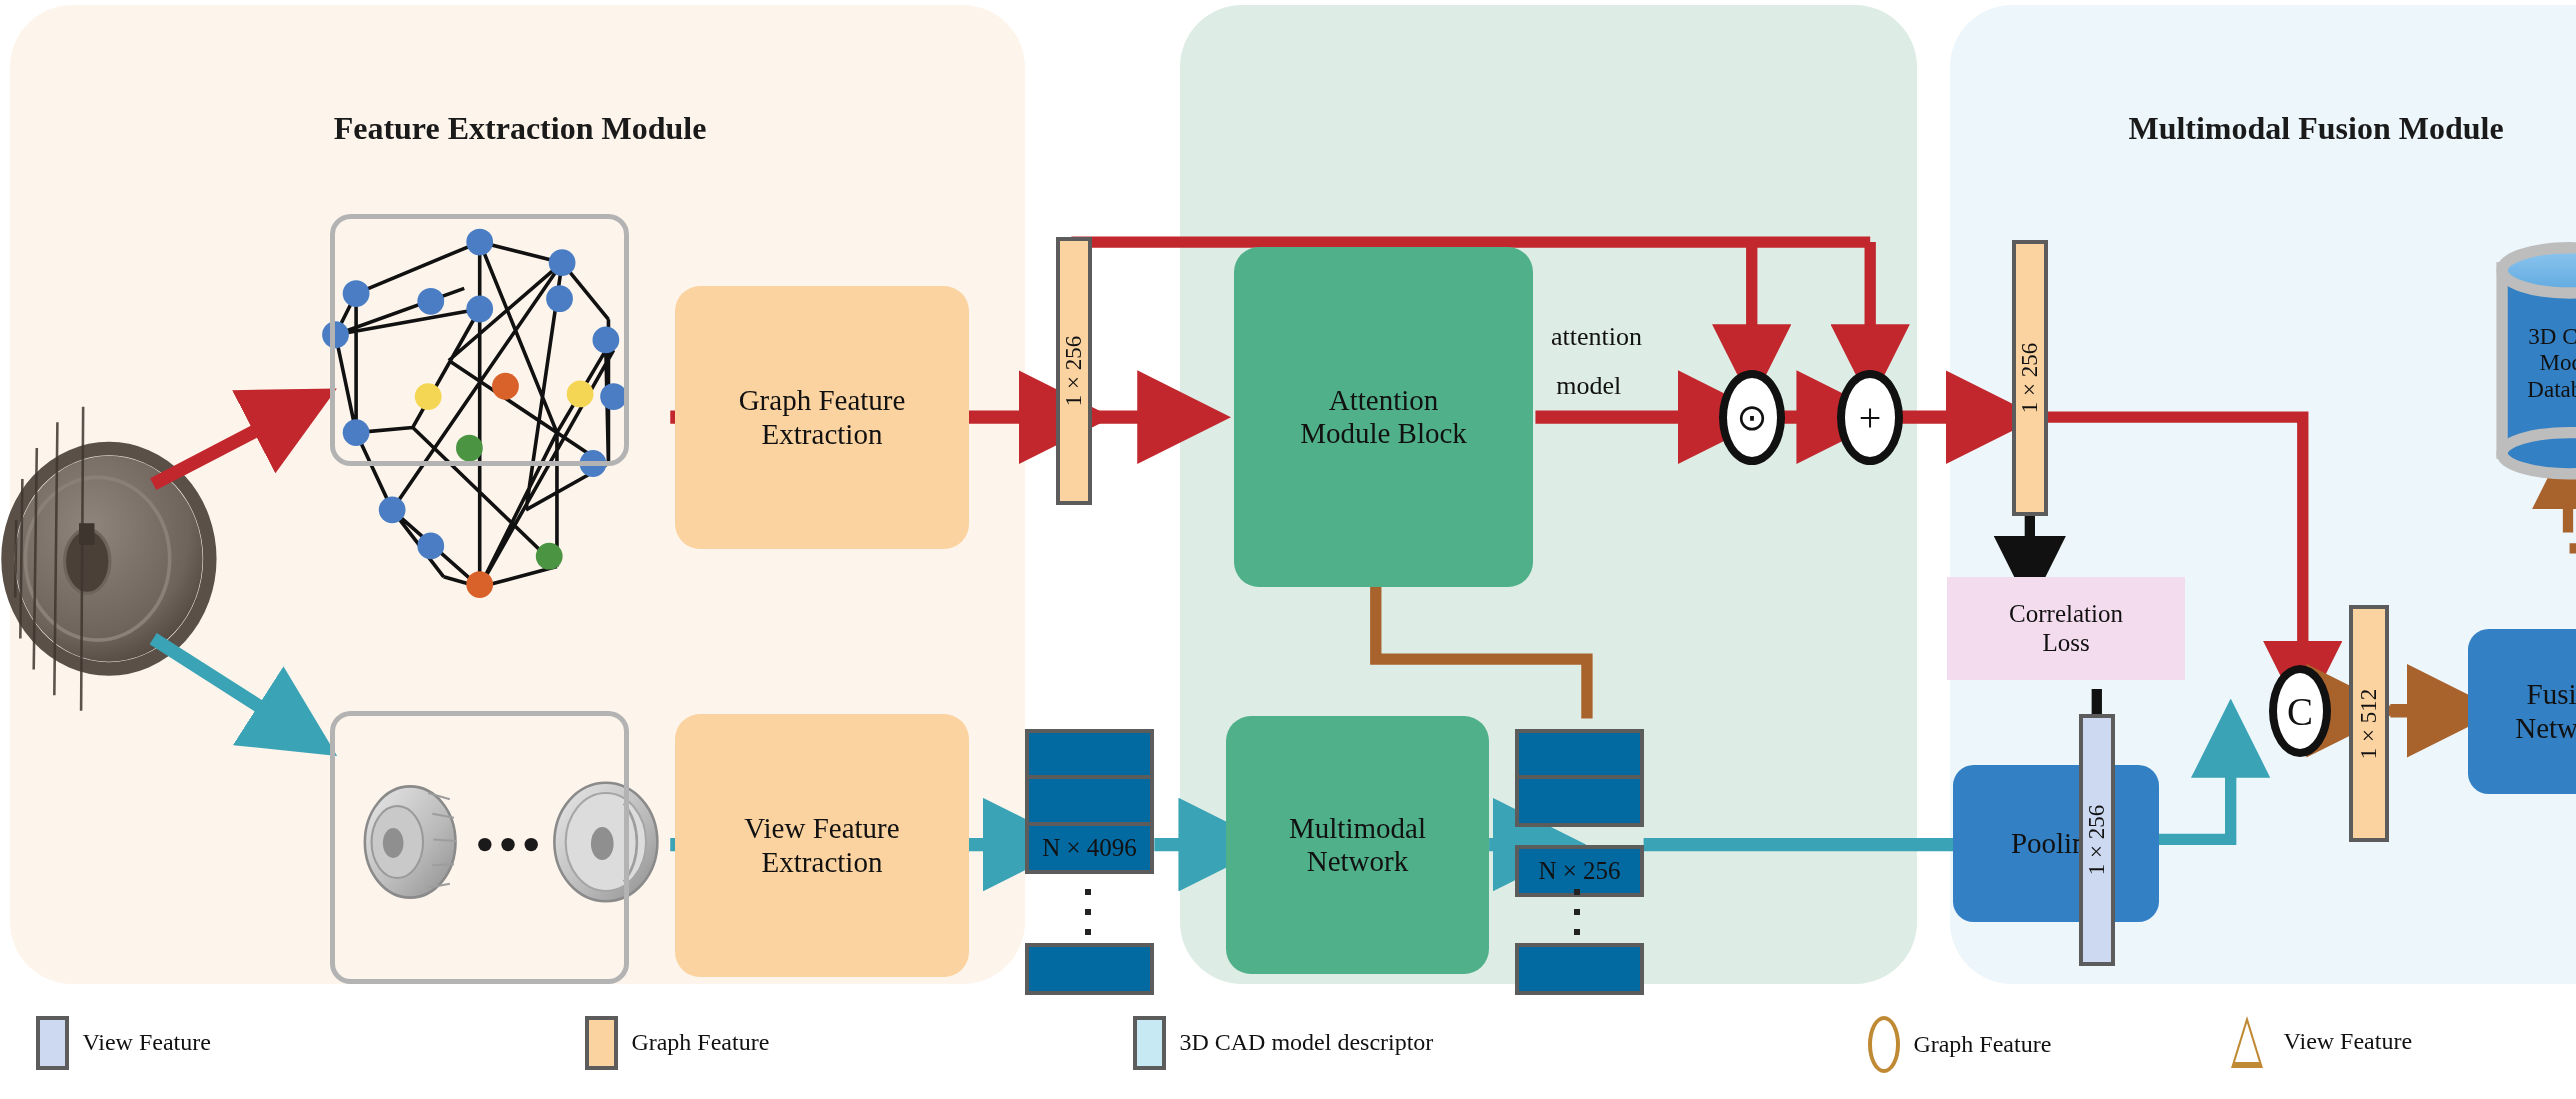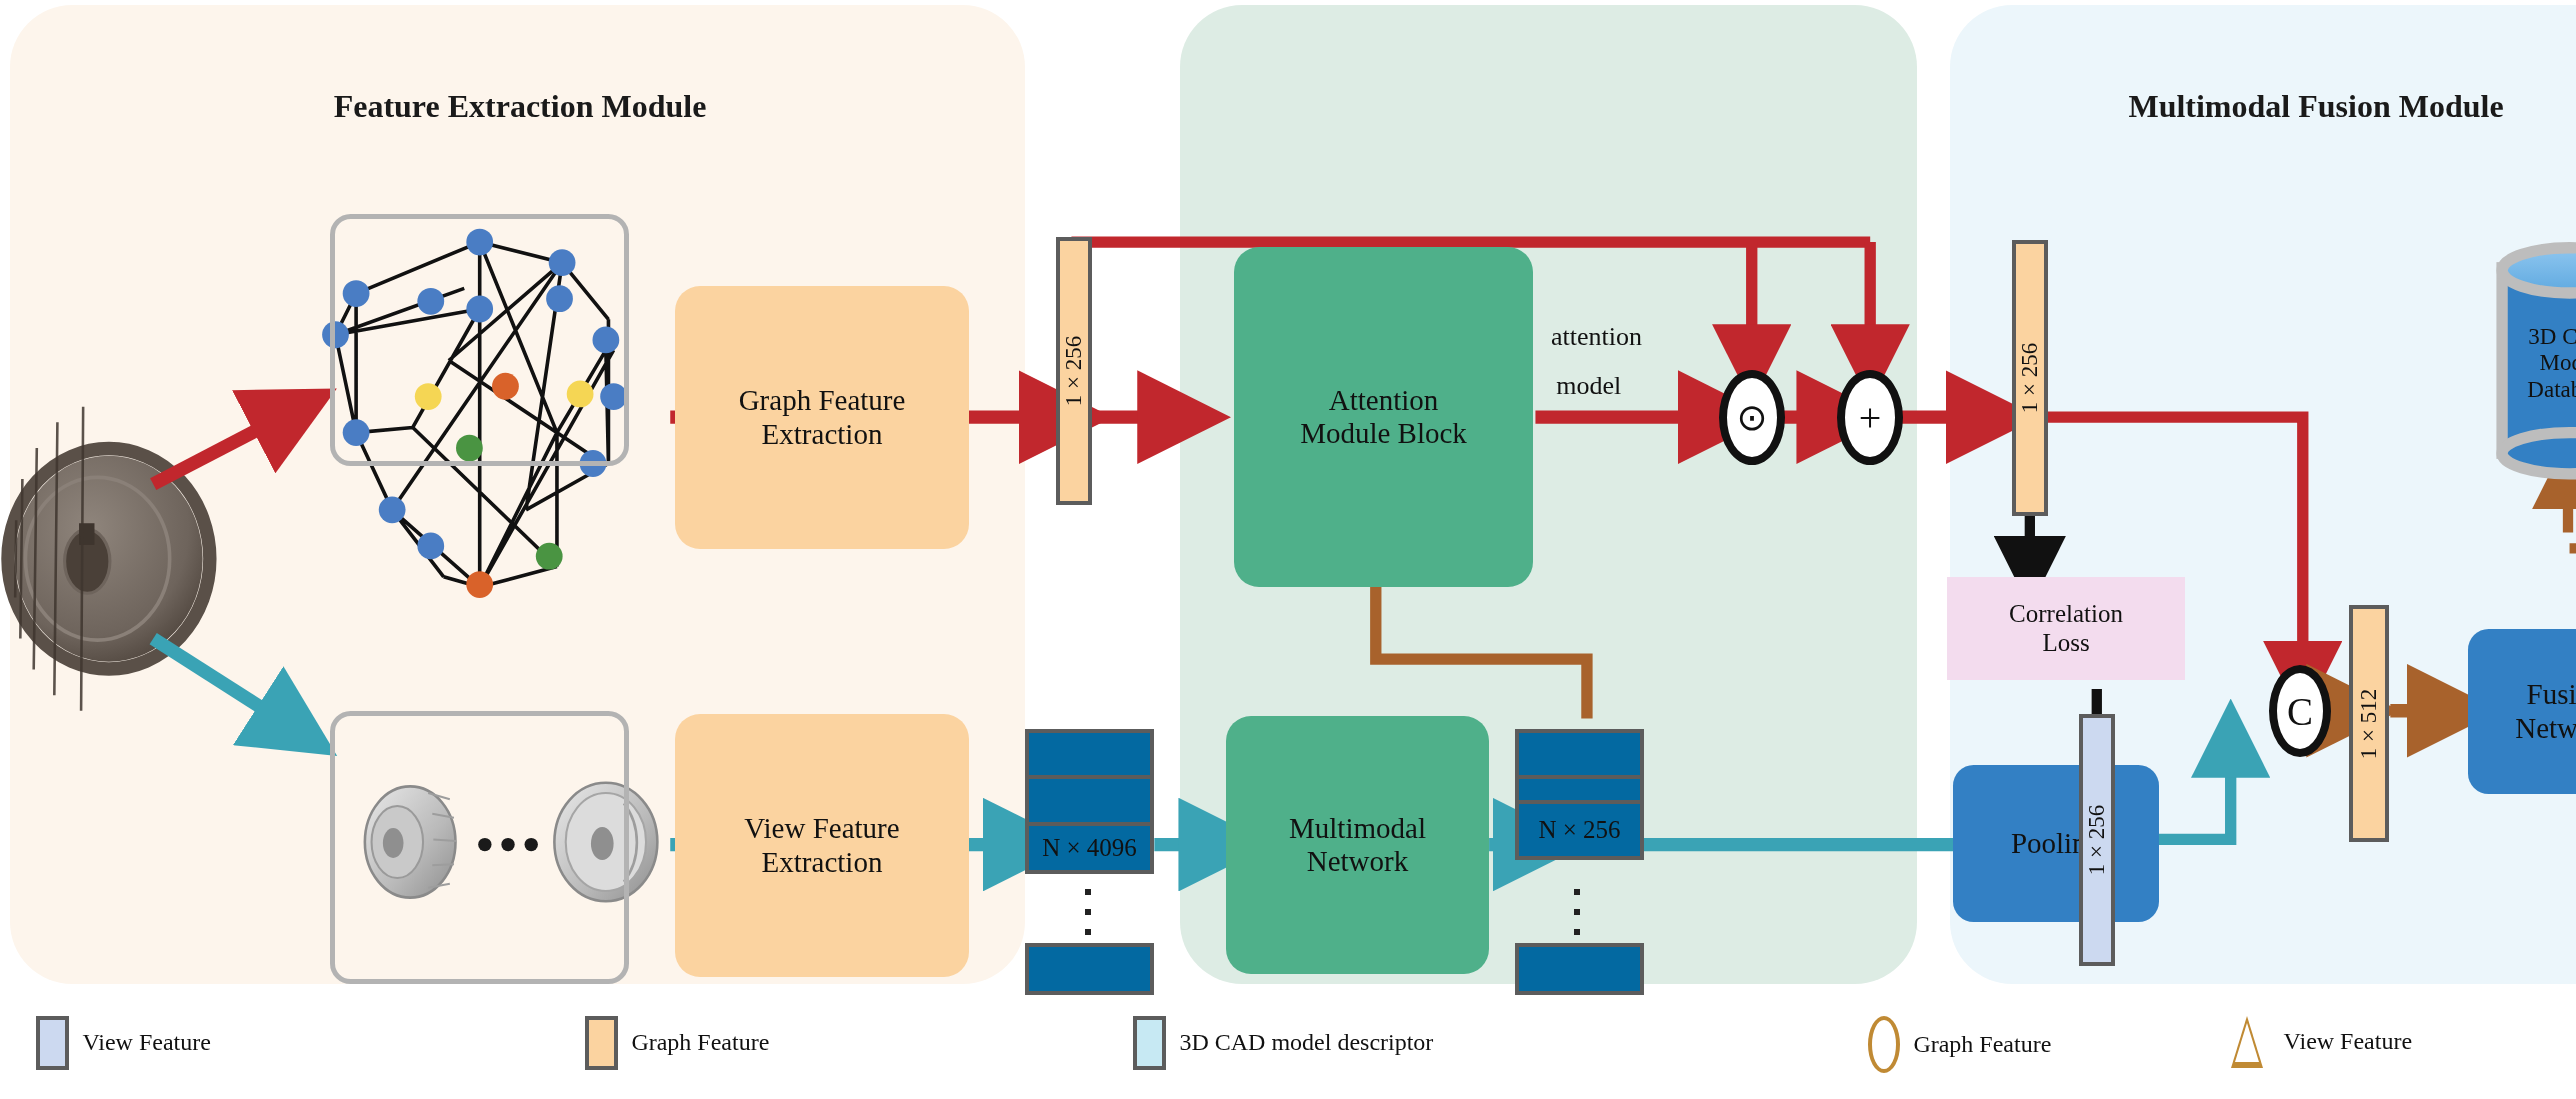--- a/index.html
+++ b/index.html
@@ -2,21 +2,21 @@
 <html style="font-size:8.2px"><head>
 <meta charset="utf-8">
 <style>
   html,body{margin:0;padding:0;background:#ffffff;}
   body{font-family:"Liberation Serif", serif;}
   #stage{position:relative;width:3384px;height:1099px;background:#fff;overflow:hidden;}
 
   
   .panel{position:absolute;border-radius:62px;}
   .panel-title{position:absolute;font-weight:bold;color:#1a1a1a;text-align:center;
-               font-family:"Liberation Serif", serif;white-space:nowrap;}
+               font-family:"Liberation Serif", serif;white-space:nowrap;margin-top:22px;}
 
   
   .rbox{position:absolute;border-radius:25px;display:flex;align-items:center;
         justify-content:center;text-align:center;color:#111;line-height:1.15;}
   .rbox span{display:block;}
 
   
   .vbar{position:absolute;border:4.6px solid #5c5c5c;box-sizing:border-box;
         display:flex;align-items:center;justify-content:center;}
   .vbar .vtxt{transform:rotate(-90deg);white-space:nowrap;color:#111;
@@ -335,21 +335,21 @@
   <div class="cell" style="left:1025px;top:822px;width:129px;height:52px;font-size:25px;">N × 4096</div>
   <div class="dots-v" style="left:1084px;top:889px;width:7.2px;height:46px;">
     <i></i>
       <i></i>
       <i></i>
   </div>
   <div class="cell" style="left:1025px;top:943px;width:129px;height:52px;"></div>
 
   <div class="cell" style="left:1515px;top:729px;width:129px;height:52px;"></div>
   <div class="cell" style="left:1515px;top:775px;width:129px;height:52px;"></div>
-  <div class="cell" style="left:1515px;top:800px;width:129px;height:60px;font-size:25px;">N × 256</div>
+  <div class="cell" style="left:1515px;top:845px;width:129px;height:52px;font-size:25px;">N × 256</div>
   <div class="dots-v" style="left:1573px;top:889px;width:7.2px;height:46px;">
     <i></i>
       <i></i>
       <i></i>
   </div>
   <div class="cell" style="left:1515px;top:943px;width:129px;height:52px;"></div>
 
   <div class="op" style="left:1719px;top:370px;width:66px;height:95px;font-size:37px;">⊙</div>
   <div class="op" style="left:1837px;top:370px;width:66px;height:95px;font-size:40px;">+</div>
   <div class="op" style="left:2269px;top:665px;width:62px;height:92px;font-size:39px;font-family:'Liberation Serif',serif;">C</div>

